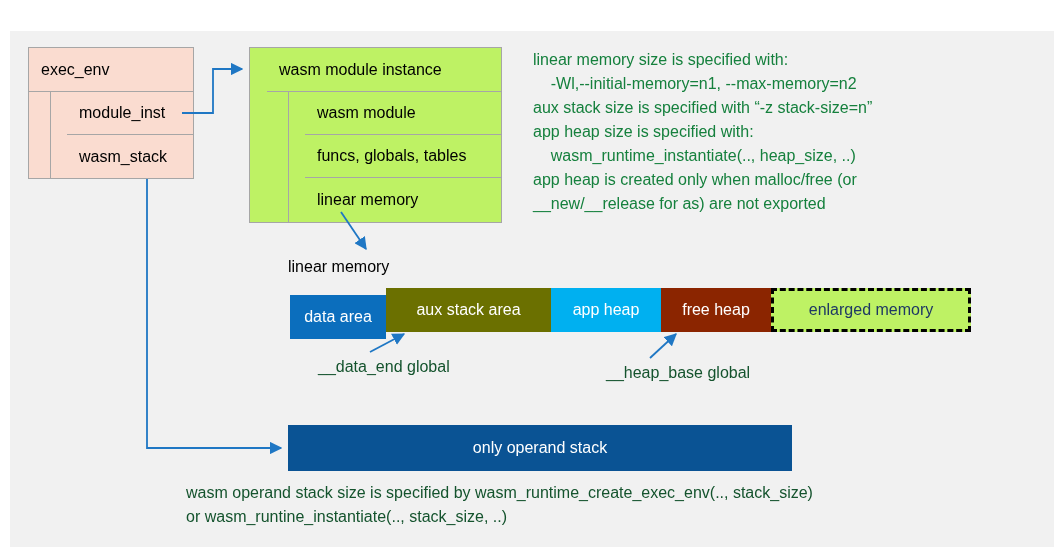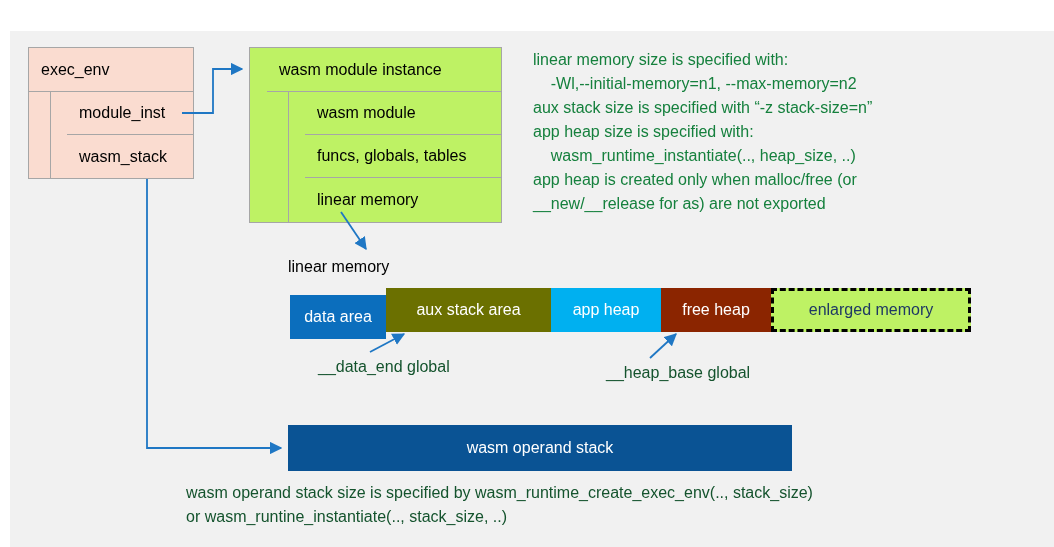--- a/index.html
+++ b/index.html
@@ -240,21 +240,21 @@
     <div class="seg" style="width: 96px; background: rgb(11, 110, 189); margin-top: 7px;">data area</div>
     <div class="seg" style="width: 165px; background: rgb(107, 112, 0);">aux stack area</div>
     <div class="seg" style="width: 110px; background: rgb(0, 176, 240);">app heap</div>
     <div class="seg" style="width: 110px; background: rgb(139, 37, 0);">free heap</div>
     <div class="seg enlarged" style="width: 200px; background: #bef264; color: rgb(31, 56, 100);">enlarged memory</div>
   </div>
 
   <div class="ann" id="ann-data-end">__data_end global</div>
   <div class="ann" id="ann-heap-base">__heap_base global</div>
 
-  <div class="opstack" style="background: rgb(10, 83, 148);">wasm operand stack</div>
+  <div class="opstack" style="background: rgb(10, 83, 148);">only operand stack</div>
 
   <div class="note-bottom">wasm operand stack size is specified by wasm_runtime_create_exec_env(.., stack_size)
 or wasm_runtine_instantiate(.., stack_size, ..)</div>
 
   <svg id="connectors" viewBox="0 0 1054 547" xmlns="http://www.w3.org/2000/svg">
     <defs>
       <marker id="ah" viewBox="0 0 10 10" refX="9" refY="5" markerWidth="7" markerHeight="7" orient="auto-start-reverse">
         <path d="M 0 0 L 10 5 L 0 10 z" fill="#1f77c4"></path>
       </marker>
     </defs>

